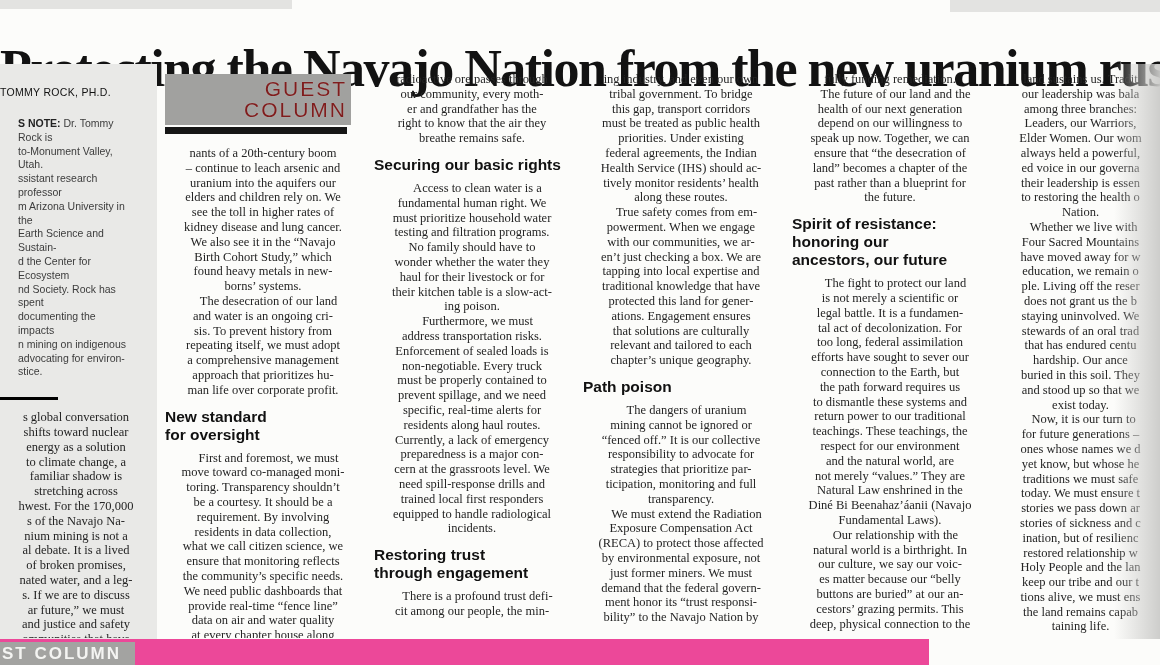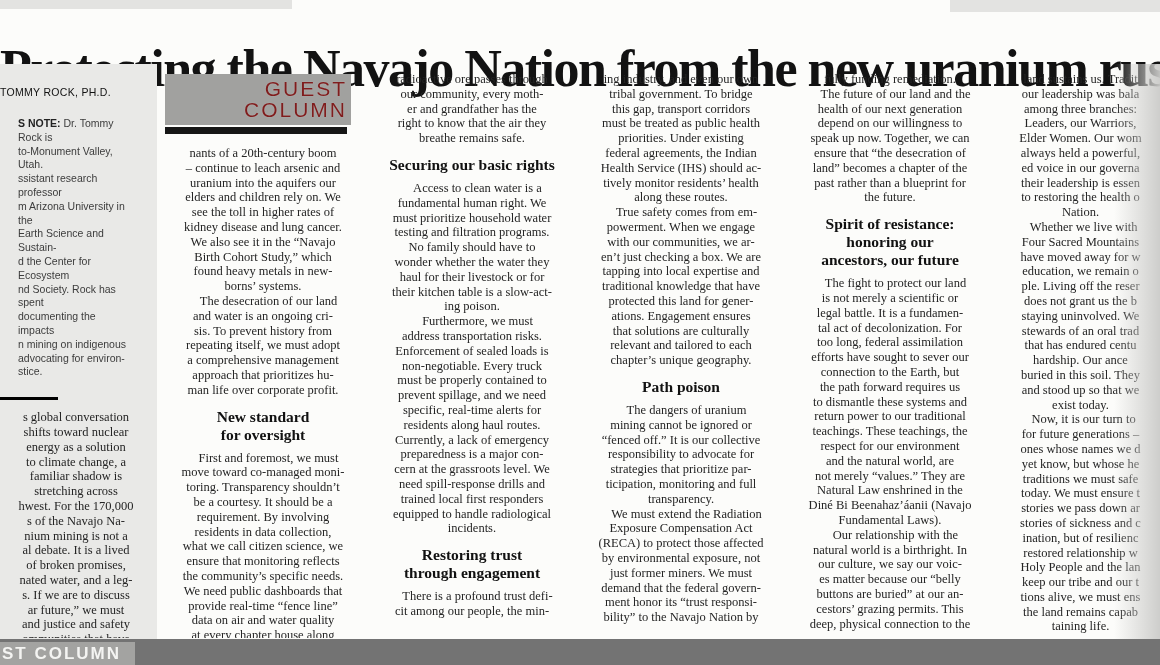--- a/index.html
+++ b/index.html
@@ -23,28 +23,28 @@
   .col-1{width:152px;position:relative;z-index:2;padding-top:10px;}
   .col-mid{width:196px;}
   .col-6{flex:1;}
   .byline{font-family:"Liberation Sans",sans-serif;font-weight:400;font-size:10.5px;line-height:13px;
     letter-spacing:.3px;color:#111;margin:4px 0 12px;}
   .ednote{font-family:Liberation Sans, sans-serif;font-size:10.5px;line-height:13.8px;color:#3c3c3c;margin:18px;}
   .ednote strong{font-weight:700;color:#222;}
   .divider{width:58px;height:3px;background:#000;margin:9px 0 10px;}
   p.body{margin:0;text-align:center;}
   p.indent{text-indent:11px;}
-  h3.sechead{font-family:Liberation Serif, serif;font-weight:700;font-size:15.5px;line-height:18px;
-    text-align:center;color:#111;margin:10px 0 7px;}
+  h3.sechead{font-family:Liberation Sans, sans-serif;font-weight:700;font-size:15.5px;line-height:18px;
+    text-align:left;color:#111;margin:10px 0 7px;}
   .banner-wrap{margin:2px 0 12px;}
   .banner-box{background:#a1a19f;color:#7f1d1d;font-family:"Liberation Sans",sans-serif;font-weight:400;
     font-size:21px;line-height:1;letter-spacing:2px;padding:4px 4px 5px 6px;width:186px;box-sizing:border-box;
     text-shadow:0 0 1px rgba(255,255,255,.4);text-align:right;}
   .banner-bar{height:7px;background:#161616;width:182px;margin-top:2px;}
-  .bottom-band{position:absolute;left:0;top:639px;width:1160px;height:26px;background:#737373;z-index:6;}
+  .bottom-band{position:absolute;left:0;top:639px;width:929px;height:26px;background:#ec4899;z-index:6;}
   .bottom-banner{position:absolute;left:0;top:3px;background:#a3a3a1;color:#f4f4f2;
     font-family:"Liberation Sans",sans-serif;font-weight:700;font-size:17px;line-height:1;
     letter-spacing:2px;padding:3px 14px 4px 2px;}
 </style>
 </head>
 <body>
 
 <div class="top-strip-left"></div>
 <div class="top-strip-right"></div>
 

